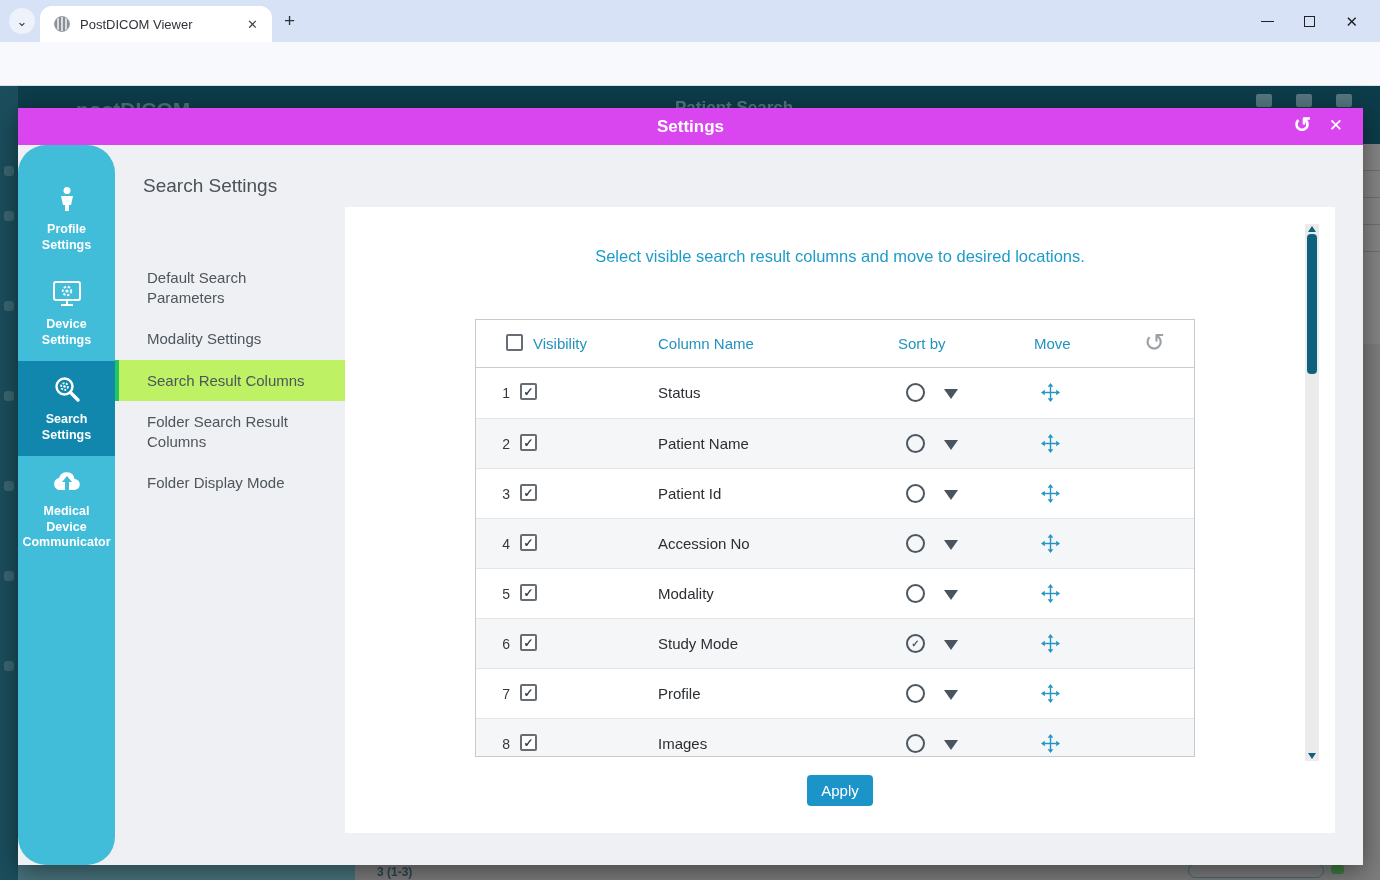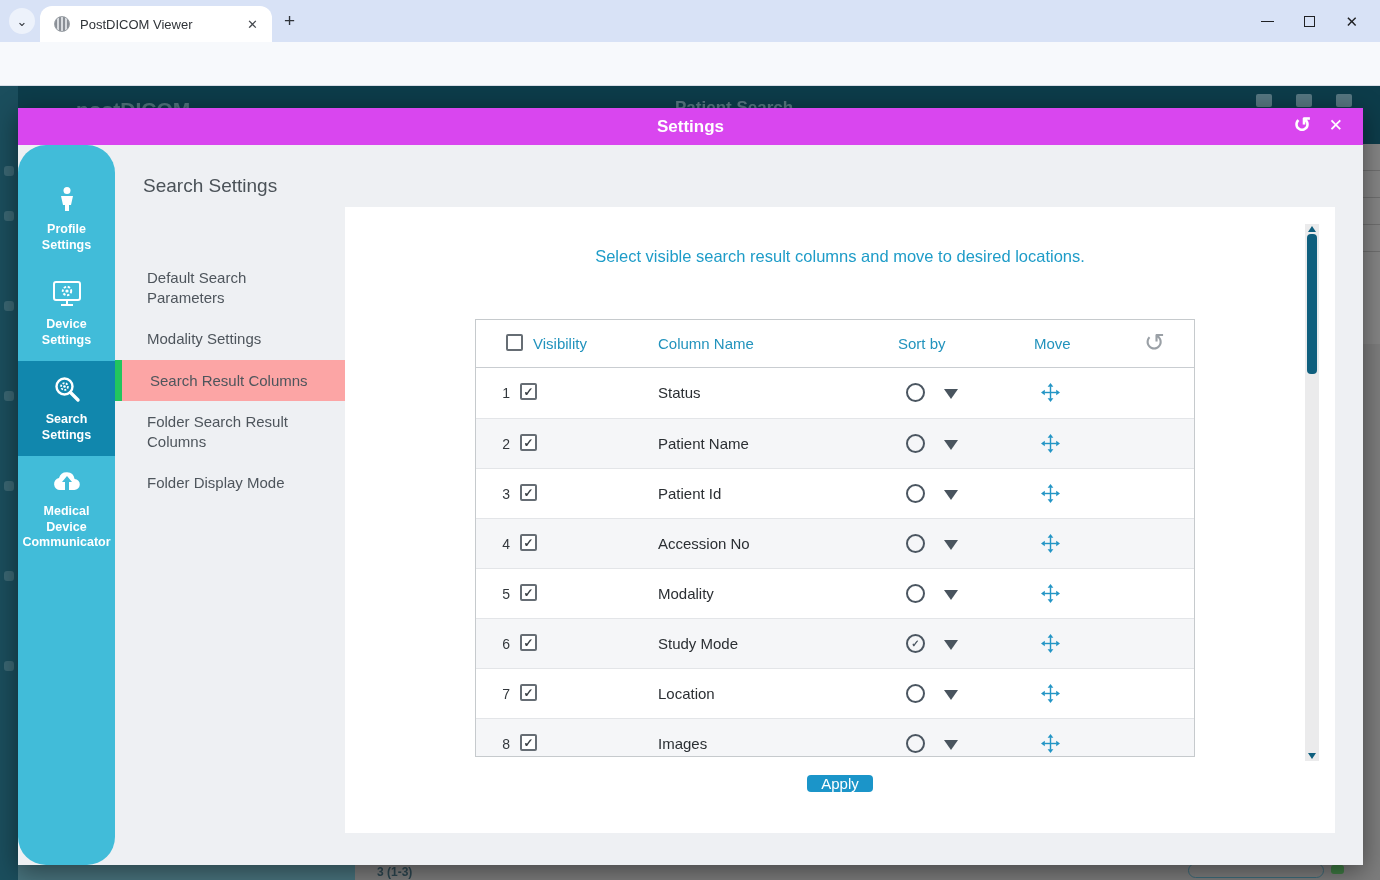--- a/index.html
+++ b/index.html
@@ -66,21 +66,21 @@
   .m-side-item { min-height:95px; padding:10px 4px; display:flex; flex-direction:column; align-items:center;
     justify-content:center; gap:8px; cursor:pointer; }
   .m-side-item.active { background:#1187ad; }
   .m-side-label { color:#ffffff; font-size:12.5px; font-weight:bold; text-align:center; line-height:1.25; }
   .m-side-icon { width:30px; height:30px; display:flex; align-items:center; justify-content:center; }
 
   .m-nav { width:230px; background:#eef0f3; }
   .m-heading { margin:30px 0 0 28px; font-size:19px; color:#4b5258; }
   .m-navlist { margin-top:60px; display:flex; flex-direction:column; }
   .m-nav-item { padding:11px 24px 11px 32px; font-size:15px; color:#4e555c; line-height:1.3; cursor:pointer; }
-  .m-nav-item.active { background:#fca5a5; border-left:7px solid #22c55e; padding-left:28px; }
+  .m-nav-item.active { background:#bef264; border-left:4px solid #22c55e; padding-left:28px; }
 
   .m-content { position:relative; flex:1; }
   .panel { position:absolute; left:0; top:62px; right:28px; bottom:32px; background:#ffffff; }
   .instruction { position:absolute; left:0; top:40px; width:100%; text-align:center; color:#1e9cc8; font-size:16.5px; }
 
   .col-table { position:absolute; left:130px; top:112px; width:720px; height:438px;
     border:1px solid #c6cacd; overflow:hidden; background:#fff; }
   .t-header { position:relative; height:48px; border-bottom:1px solid #c9cdd1; background:#fff; }
   .t-head-label { position:absolute; top:15px; font-size:15px; color:#2293bd; }
   .t-row { position:relative; height:50px; border-top:1px solid #e3e5e8; }
@@ -98,21 +98,21 @@
     border-left:7px solid transparent; border-right:7px solid transparent; border-top:10px solid #49545e; cursor:pointer; }
   .move-ic { position:absolute; left:565px; top:15px; cursor:grab; }
   .t-reset { position:absolute; left:668px; top:8px; font-size:25px; color:#9aa0a6; cursor:pointer; }
 
   .vscroll { position:absolute; right:16px; top:17px; width:14px; height:537px; background:#ebebec; }
   .vs-up, .vs-down { position:absolute; left:3px; width:0; height:0; border-left:4px solid transparent; border-right:4px solid transparent; }
   .vs-up { top:2px; border-bottom:6px solid #0f5f7e; }
   .vs-down { bottom:2px; border-top:6px solid #0f5f7e; }
   .vs-thumb { position:absolute; left:2px; top:10px; width:10px; height:140px; background:#0f5f7e; border-radius:4px; }
 
-  .apply-btn { position:absolute; left:462px; top:568px; width:66px; height:17px; background:#1b95c9; color:#fff;
+  .apply-btn { position:absolute; left:462px; top:568px; width:66px; height:31px; background:#1b95c9; color:#fff;
     border:none; border-radius:4px; font-size:15px; font-family:"Liberation Sans",sans-serif; cursor:pointer; }
 </style>
 </head>
 <body>
 
 <div class="stage">
 
   <div class="titlebar">
     <div class="tab-chevron-btn">
       <span>⌄</span>
@@ -396,21 +396,21 @@
           <polygon points="0,10 4,7 4,13"></polygon>
                         <polygon points="20,10 16,7 16,13"></polygon>
         </g>
       </svg>
     </span>
   </div>
 
   <div class="t-row">
     <span class="t-num">7</span>
     <span class="cbox" style="left:44px;top:15px;">✓</span>
-    <span class="t-name">Location</span>
+    <span class="t-name">Profile</span>
     <span class="radio"></span>
     <span class="tri"></span>
     <span class="move-ic">
       <svg width="19" height="19" viewBox="0 0 20 20">
         <g stroke="#2395c5" stroke-width="1.5">
                         <line x1="10" y1="3.5" x2="10" y2="16.5"></line>
                         <line x1="3.5" y1="10" x2="16.5" y2="10"></line>
                       </g>
         <g fill="#2395c5">
           <polygon points="10,0 13,4 7,4"></polygon>

